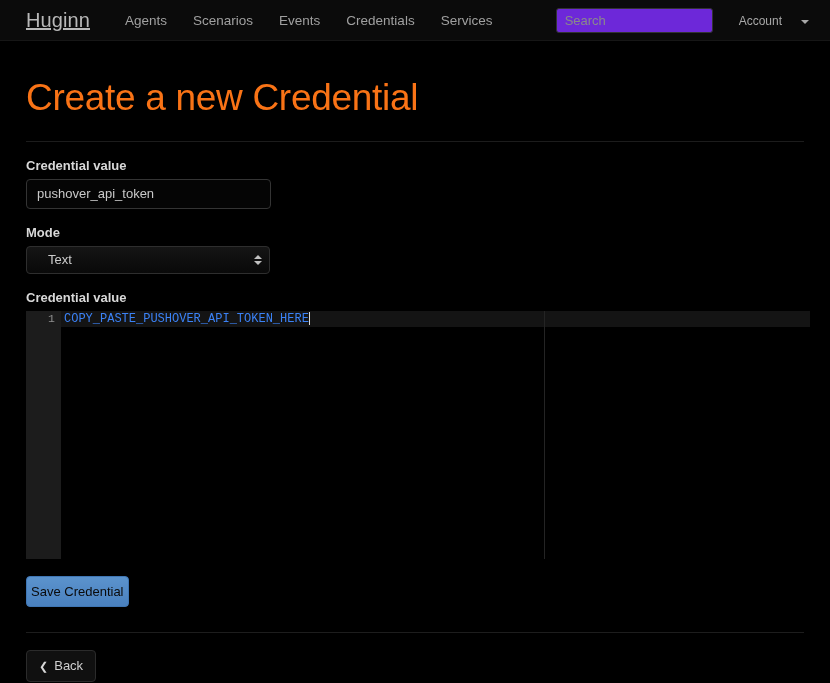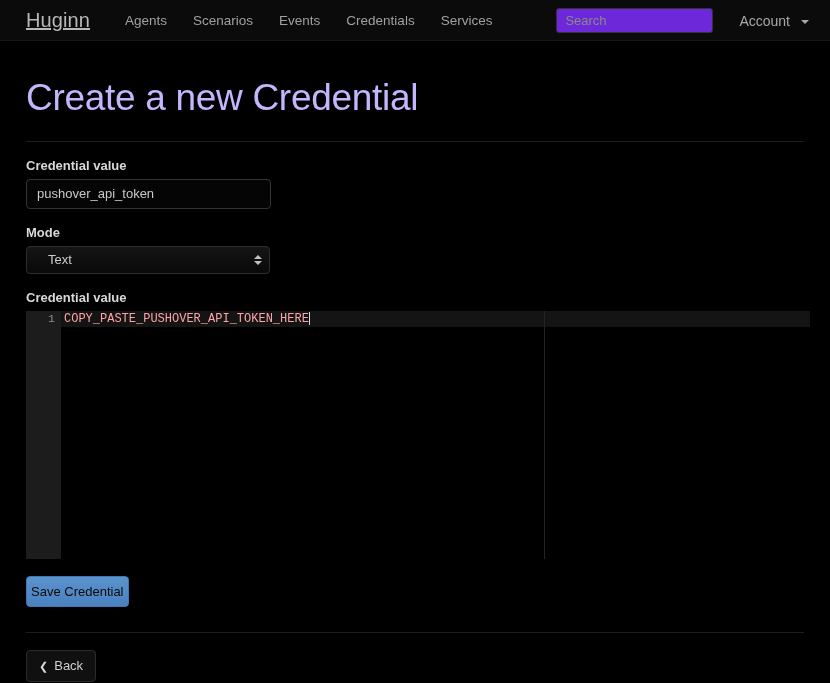--- a/index.html
+++ b/index.html
@@ -73,23 +73,23 @@
     color: #cfcfcf;
     font-family: "Liberation Sans", sans-serif;
     font-size: 13px;
     padding: 0 8px;
     outline: none;
   }
   .search-input::placeholder { color: #8a8a8a; opacity: 1; }
   .account-menu {
     display: flex;
     align-items: center;
-    gap: 11px;
+    gap: 19px;
     color: #a8a8a8;
-    font-size: 14px;
+    font-size: 12px;
     margin-left: 26px;
     margin-right: 21px;
     cursor: default;
     white-space: nowrap;
   }
   .caret {
     width: 0; height: 0;
     border-left: 4px solid transparent;
     border-right: 4px solid transparent;
     border-top: 4px solid #a8a8a8;
@@ -98,21 +98,21 @@
     top: 1px;
   }
 
   
   .container {
     padding: 0 26px;
   }
   .page-title {
     font-size: 37px;
     font-weight: 400;
-    color: #c4b5fd;
+    color: #f97316;
     margin: 37px 0 0 0;
     line-height: 1.1;
     letter-spacing: -0.3px;
   }
   .title-rule {
     border: 0;
     border-top: 1px solid #1c1c1c;
     margin: 22px 0 0 0;
   }
 
@@ -225,21 +225,21 @@
     height: 248px;
     background: #242424;
   }
   .editor-code {
     position: absolute;
     left: 35px;
     top: 0;
     height: 16px;
     line-height: 16px;
     white-space: pre;
-    color: #fca5a5;
+    color: #3b82f6;
     padding-left: 3px;
     display: flex;
     align-items: center;
   }
   .editor-cursor {
     display: inline-block;
     width: 1px;
     height: 13px;
     background: #d8d8d8;
     margin-left: 0px;

